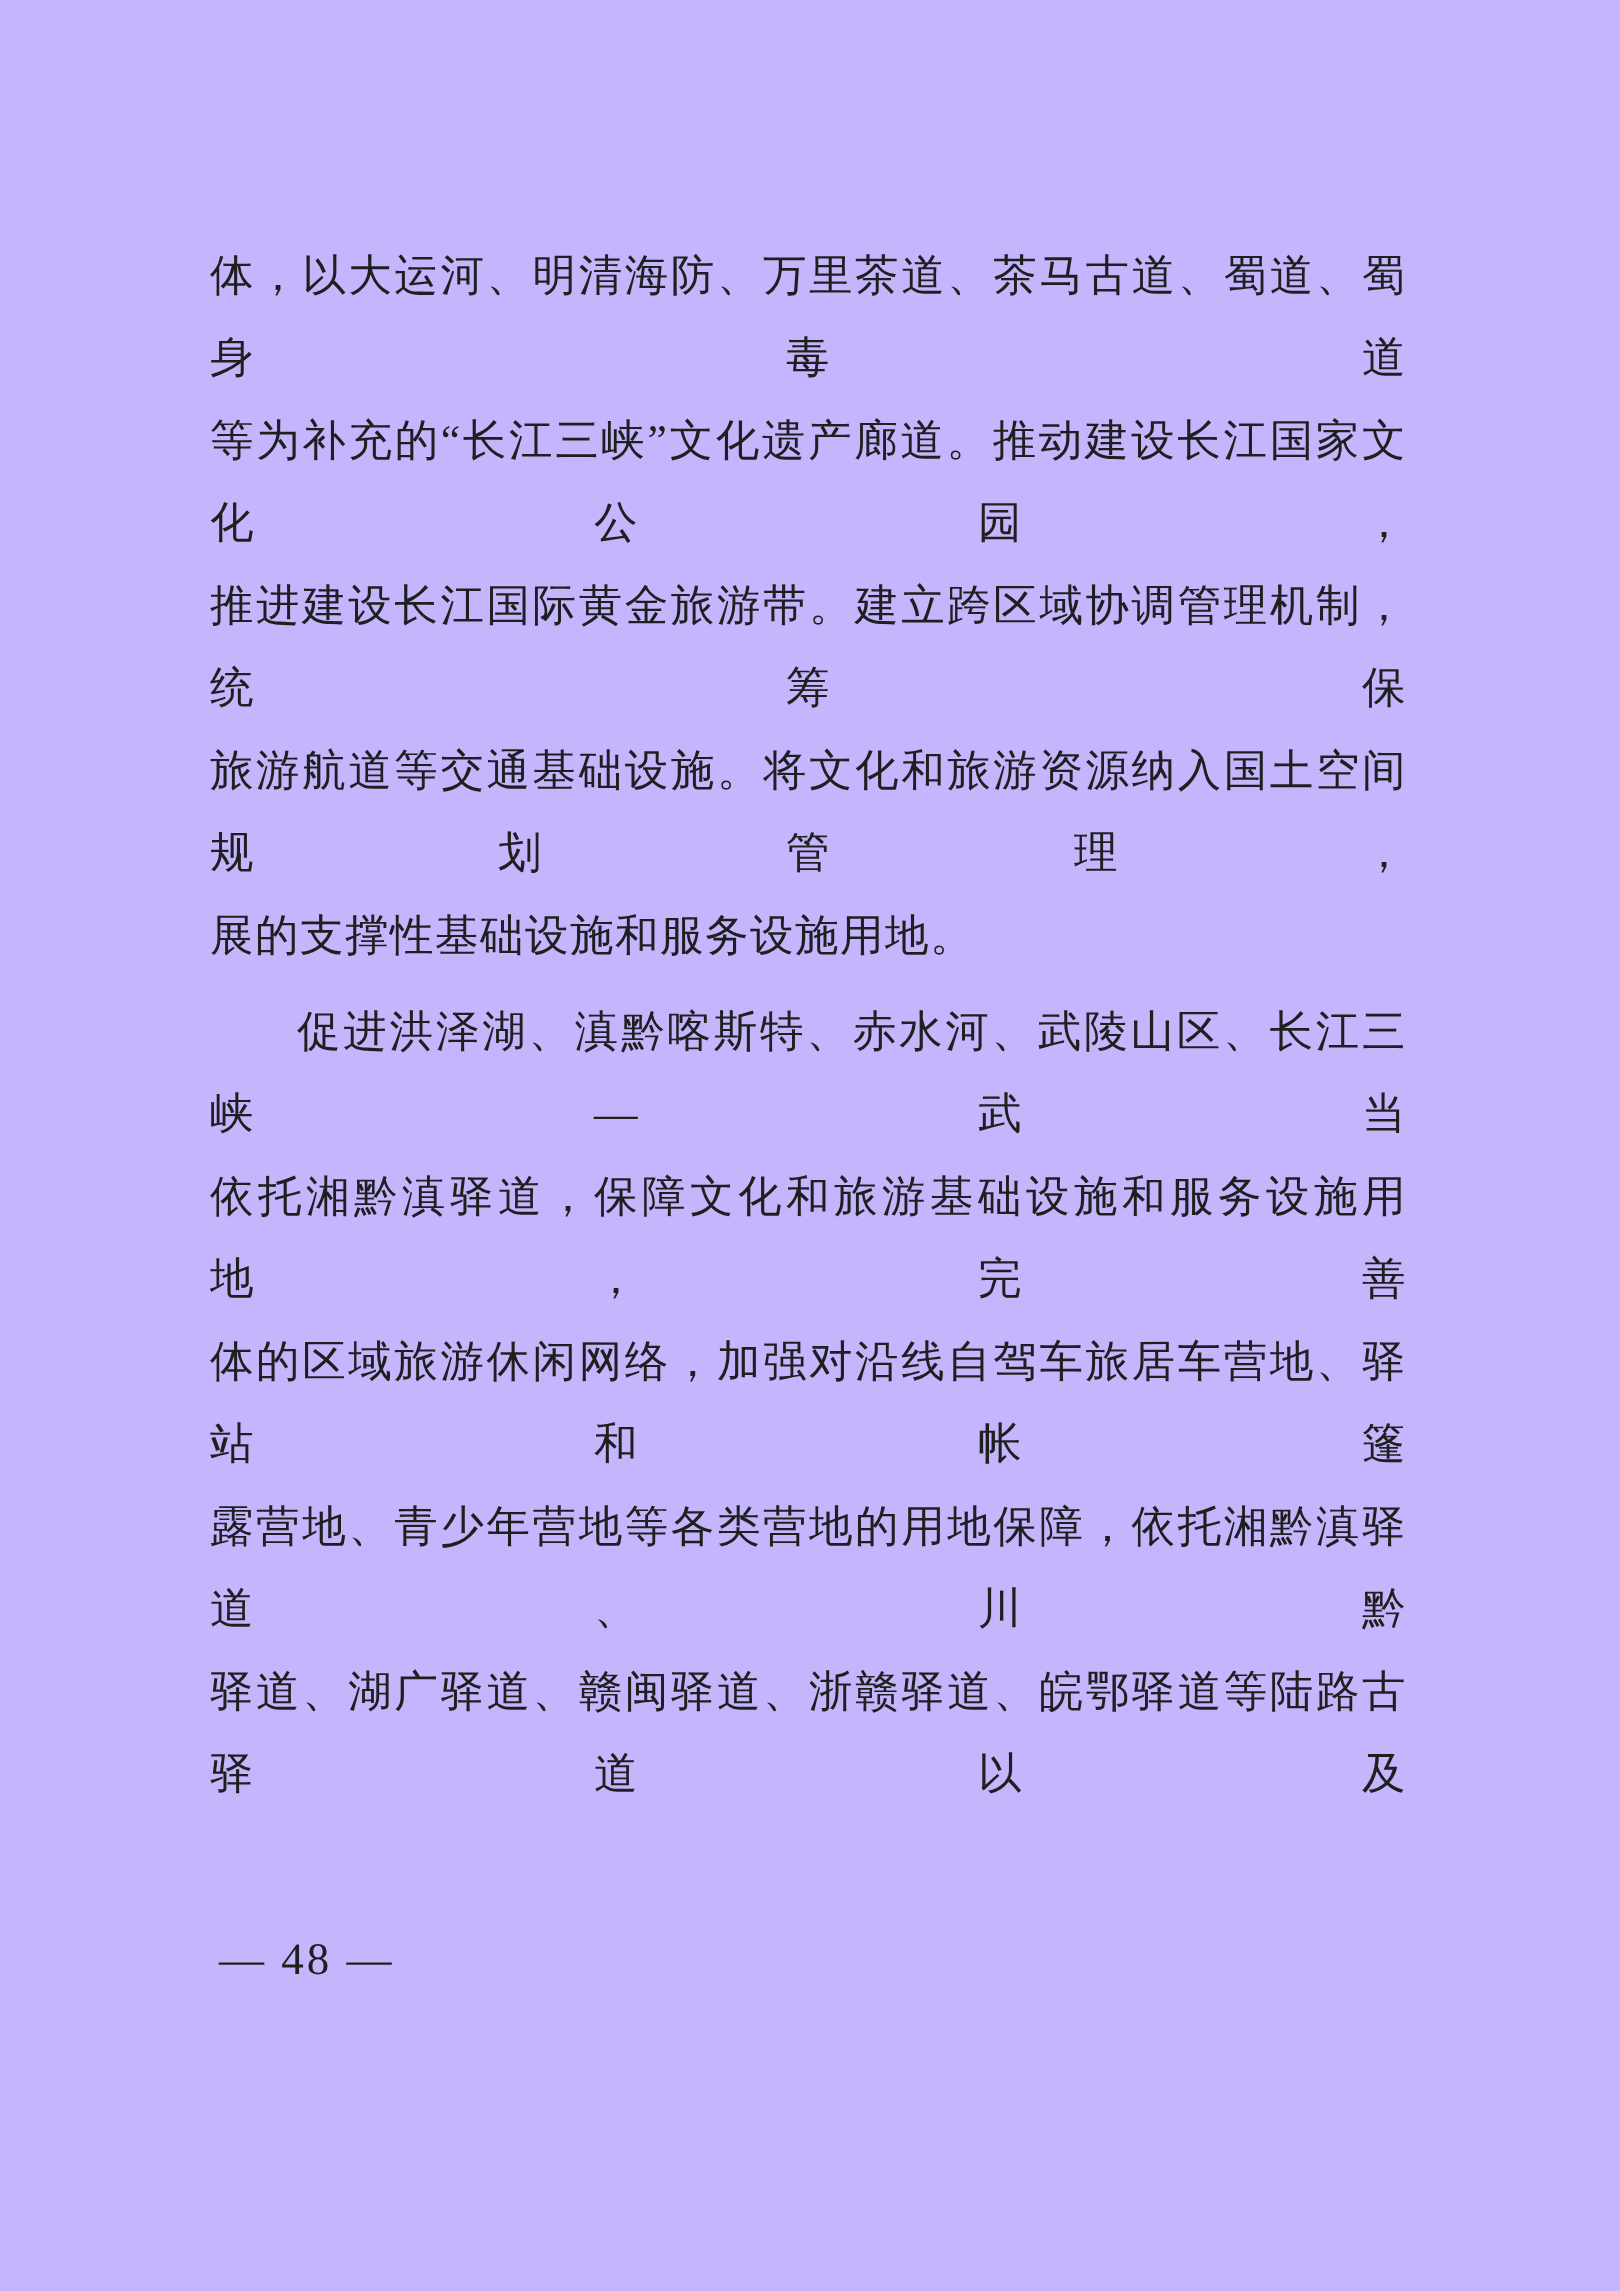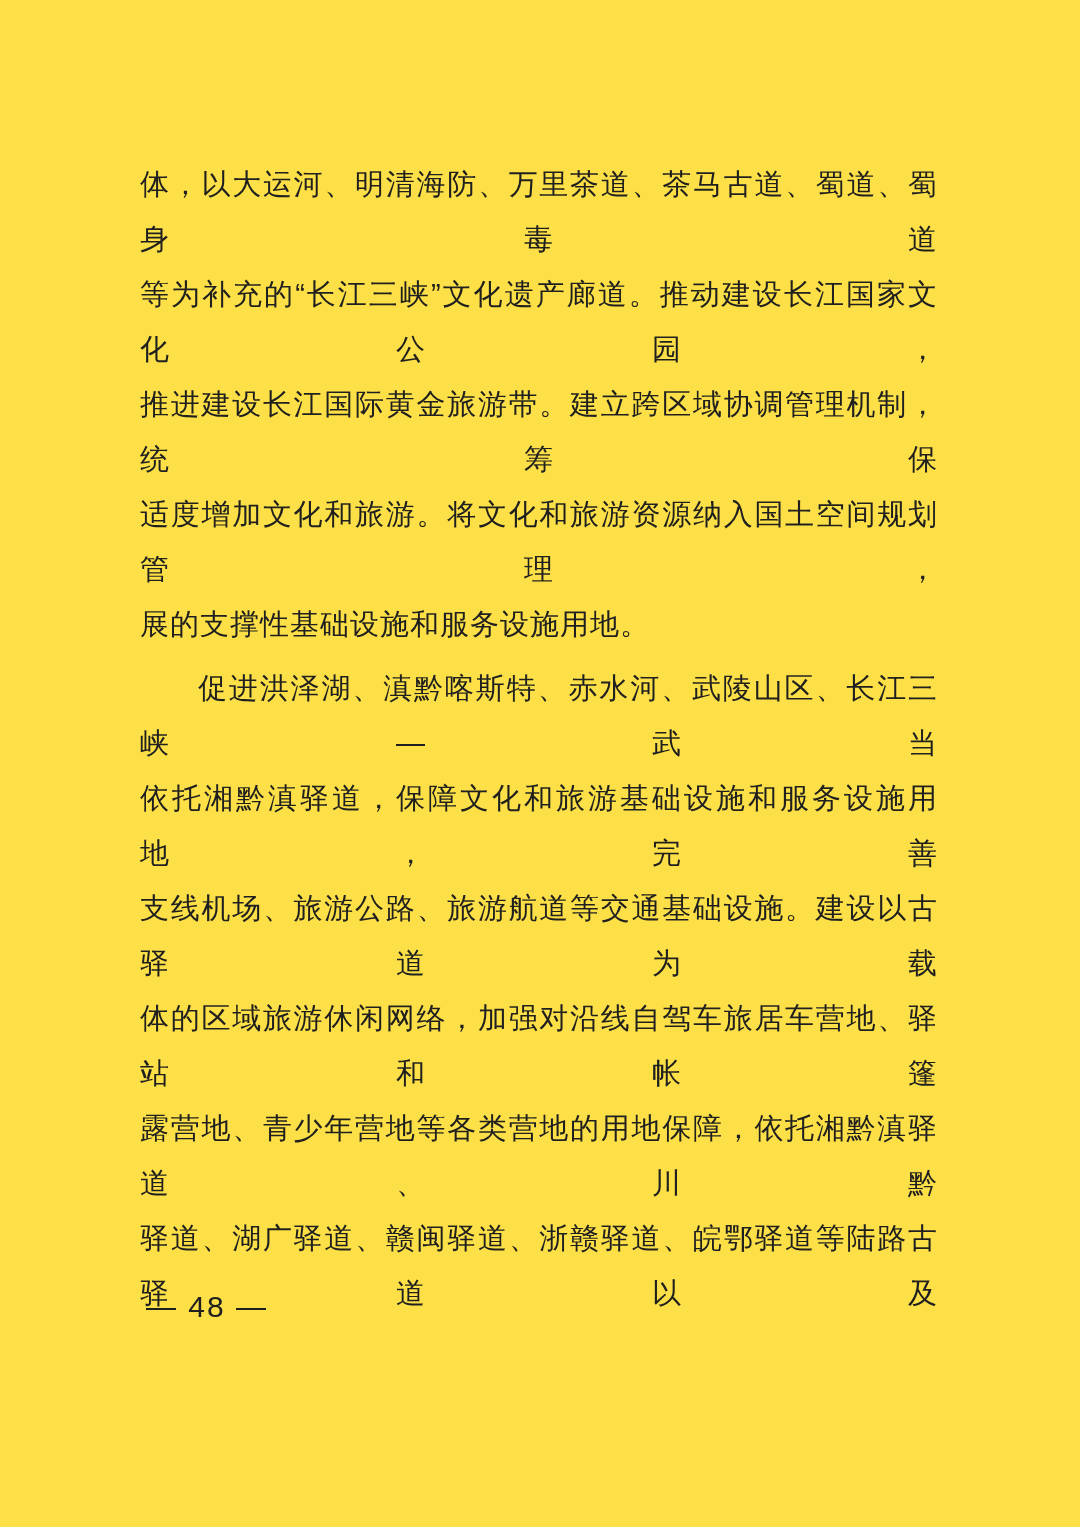--- a/index.html
+++ b/index.html
@@ -1,22 +1,22 @@
 <!DOCTYPE html>
 <html><head>
 <meta charset="utf-8">
 <style>
   html, body { margin: 0; padding: 0; background: #ffffff; }
   .page {
     position: relative;
     width: 1080px;
     height: 1527px;
-    background: #fde047;
+    background: #c4b5fd;
     color: #1f1f1f;
-    font-family: Liberation Sans, sans-serif;
+    font-family: Liberation Serif, serif;
     overflow: hidden;
   }
   .content {
     padding: 157px 142px 0 140px;
     width: 798px;
   }
   .para { margin: 0; }
   .content .para + .para { margin-top: 9px; }
   .line {
     font-size: 29px;
@@ -41,27 +41,26 @@
 </head>
 <body>
 
 <div class="page">
 
   <div class="content">
       <div class="para">
         <div class="line">体，以大运河、明清海防、万里茶道、茶马古道、蜀道、蜀身毒道</div>
         <div class="line">等为补充的“长江三峡”文化遗产廊道。推动建设长江国家文化公园，</div>
         <div class="line">推进建设长江国际黄金旅游带。建立跨区域协调管理机制，统筹保</div>
-        <div class="line">适度增加文化和旅游。将文化和旅游资源纳入国土空间规划管理，</div>
+        <div class="line">旅游航道等交通基础设施。将文化和旅游资源纳入国土空间规划管理，</div>
         <div class="line para-end">展的支撑性基础设施和服务设施用地。</div>
       </div>
       <div class="para">
         <div class="line indent">促进洪泽湖、滇黔喀斯特、赤水河、武陵山区、长江三峡—武当</div>
         <div class="line">依托湘黔滇驿道，保障文化和旅游基础设施和服务设施用地，完善</div>
-        <div class="line">支线机场、旅游公路、旅游航道等交通基础设施。建设以古驿道为载</div>
         <div class="line">体的区域旅游休闲网络，加强对沿线自驾车旅居车营地、驿站和帐篷</div>
         <div class="line">露营地、青少年营地等各类营地的用地保障，依托湘黔滇驿道、川黔</div>
         <div class="line">驿道、湖广驿道、赣闽驿道、浙赣驿道、皖鄂驿道等陆路古驿道以及</div>
       </div>
     </div>
 
   <div class="footer">
     <span>— 48 —</span>
   </div>
 

